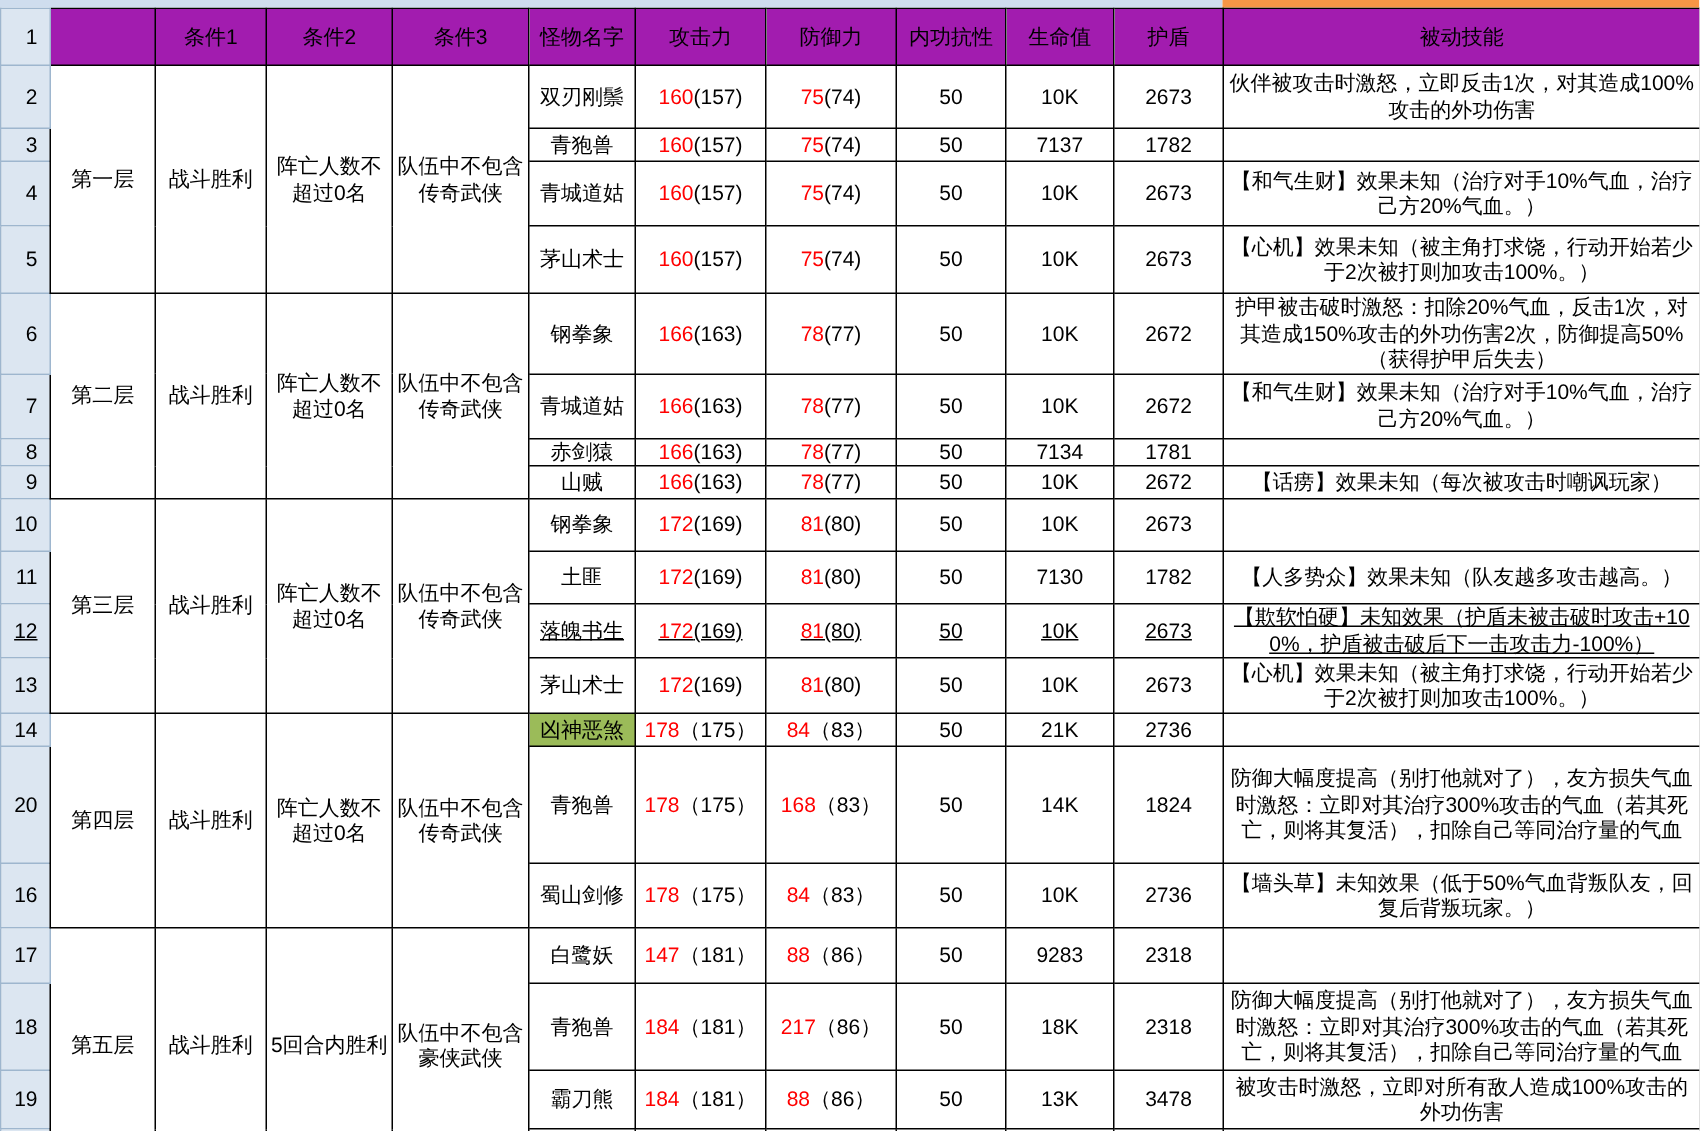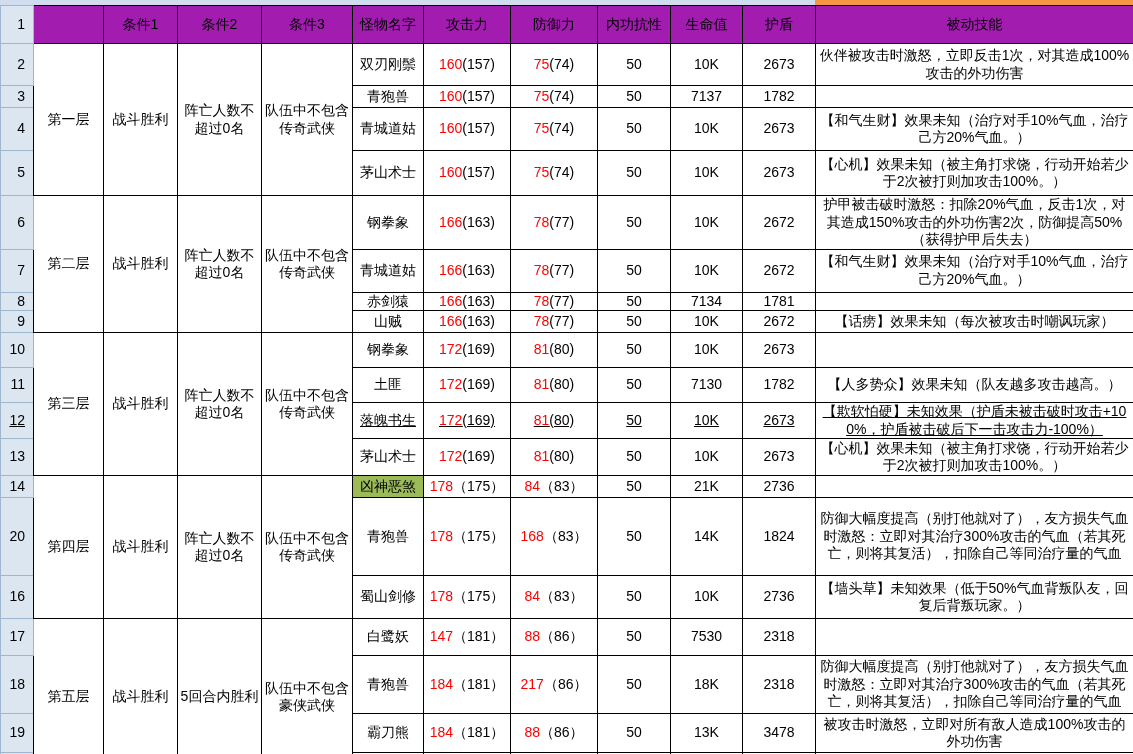--- a/index.html
+++ b/index.html
@@ -246,21 +246,21 @@
         <tr style="height: 37px;">
           <td class="gutter">17</td>
           <td class="cond" rowspan="4">第五层</td>
           <td class="cond" rowspan="4">战斗胜利</td>
           <td class="cond" rowspan="4">5回合内胜利</td>
           <td class="cond" rowspan="4">队伍中不包含豪侠武侠</td>
           <td class="name">白鹭妖</td>
           <td class="stat"><span class="stat-main">147</span><span>（181）</span></td>
           <td class="stat"><span class="stat-main">88</span><span>（86）</span></td>
           <td>50</td>
-          <td>7530</td>
+          <td>9283</td>
           <td>2318</td>
           <td class="passive"></td>
         </tr>
         <tr style="height: 58px;">
           <td class="gutter">18</td>
           <td class="name">青狍兽</td>
           <td class="stat"><span class="stat-main">184</span><span>（181）</span></td>
           <td class="stat"><span class="stat-main">217</span><span>（86）</span></td>
           <td>50</td>
           <td>18K</td>

